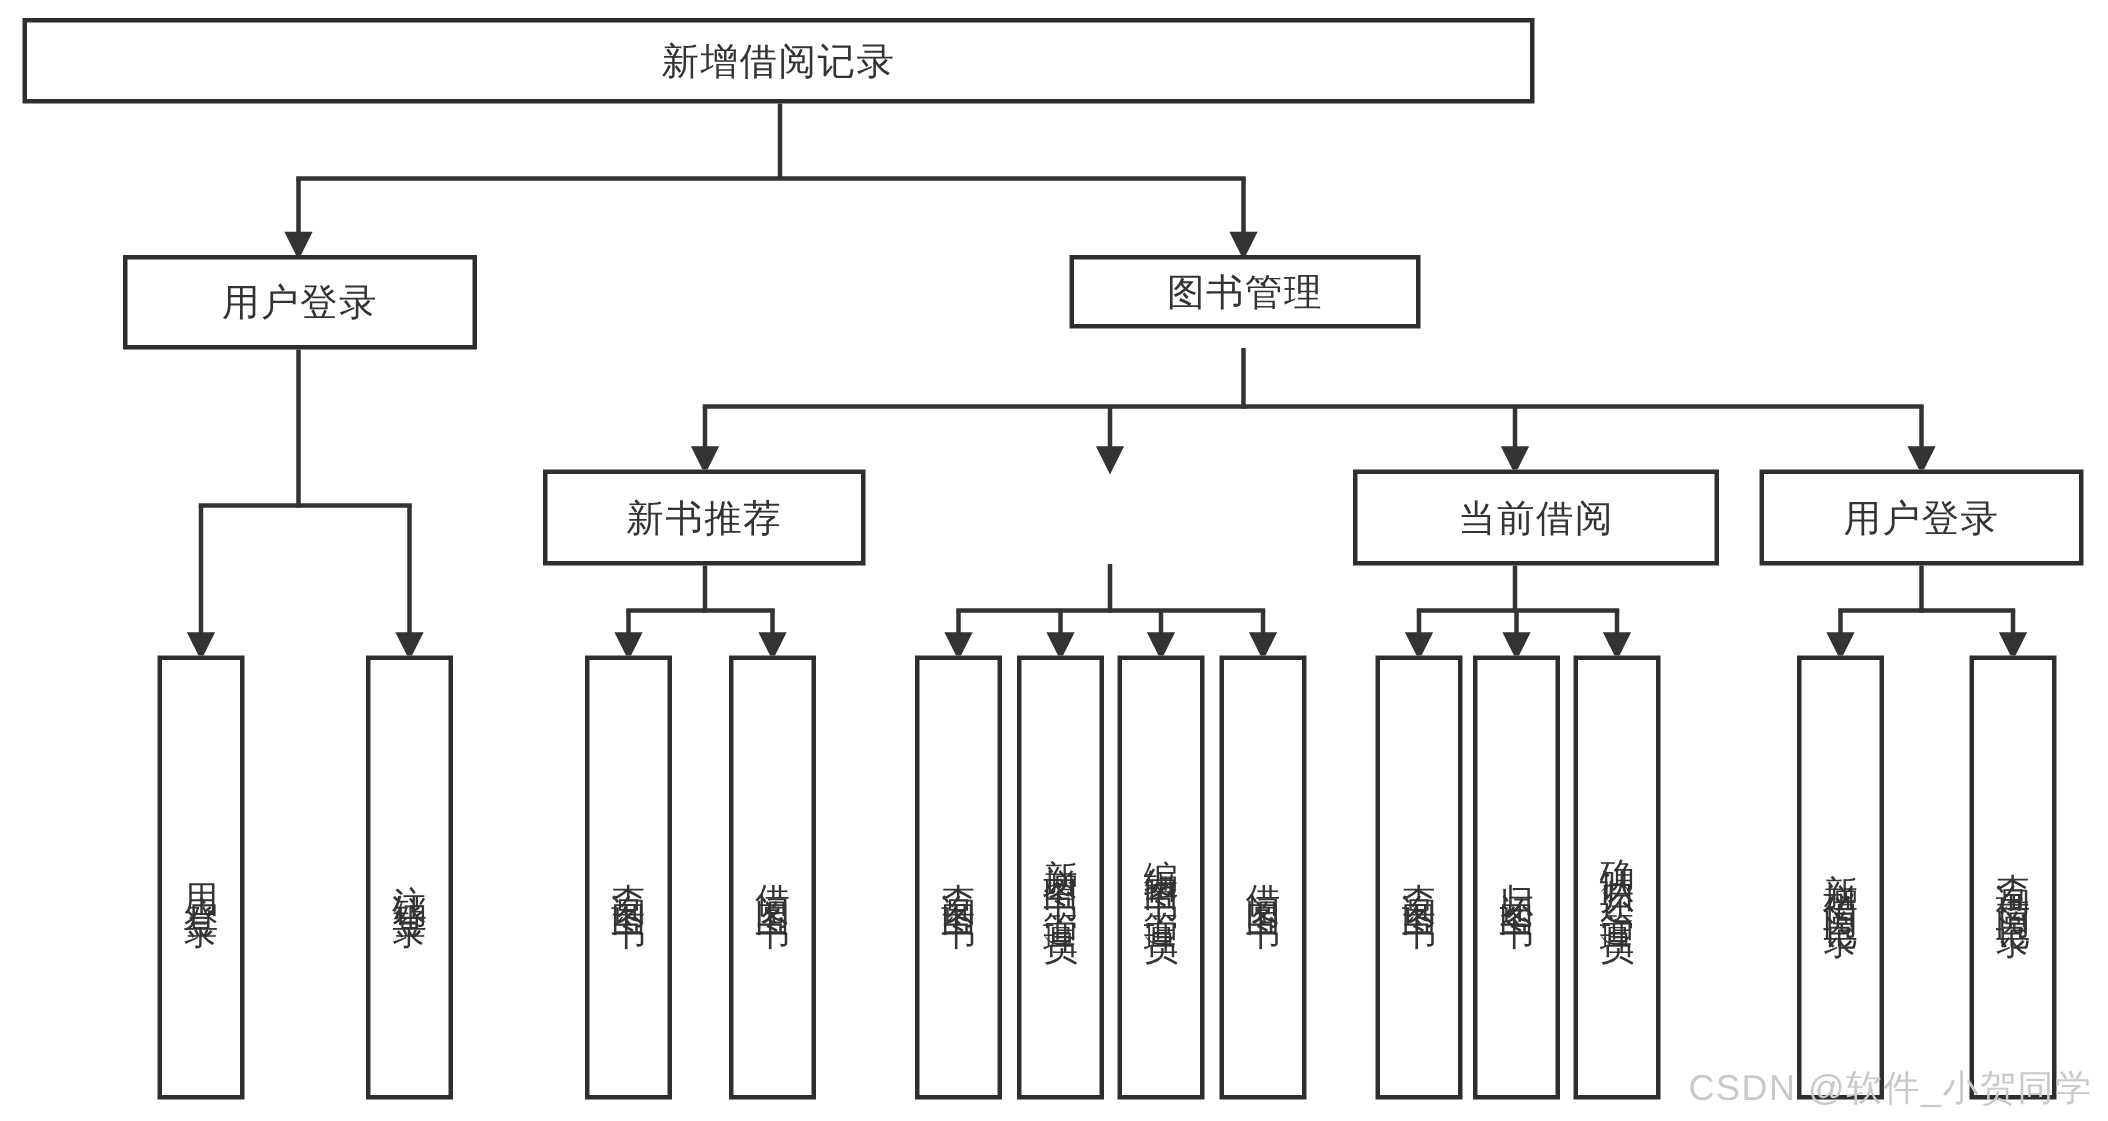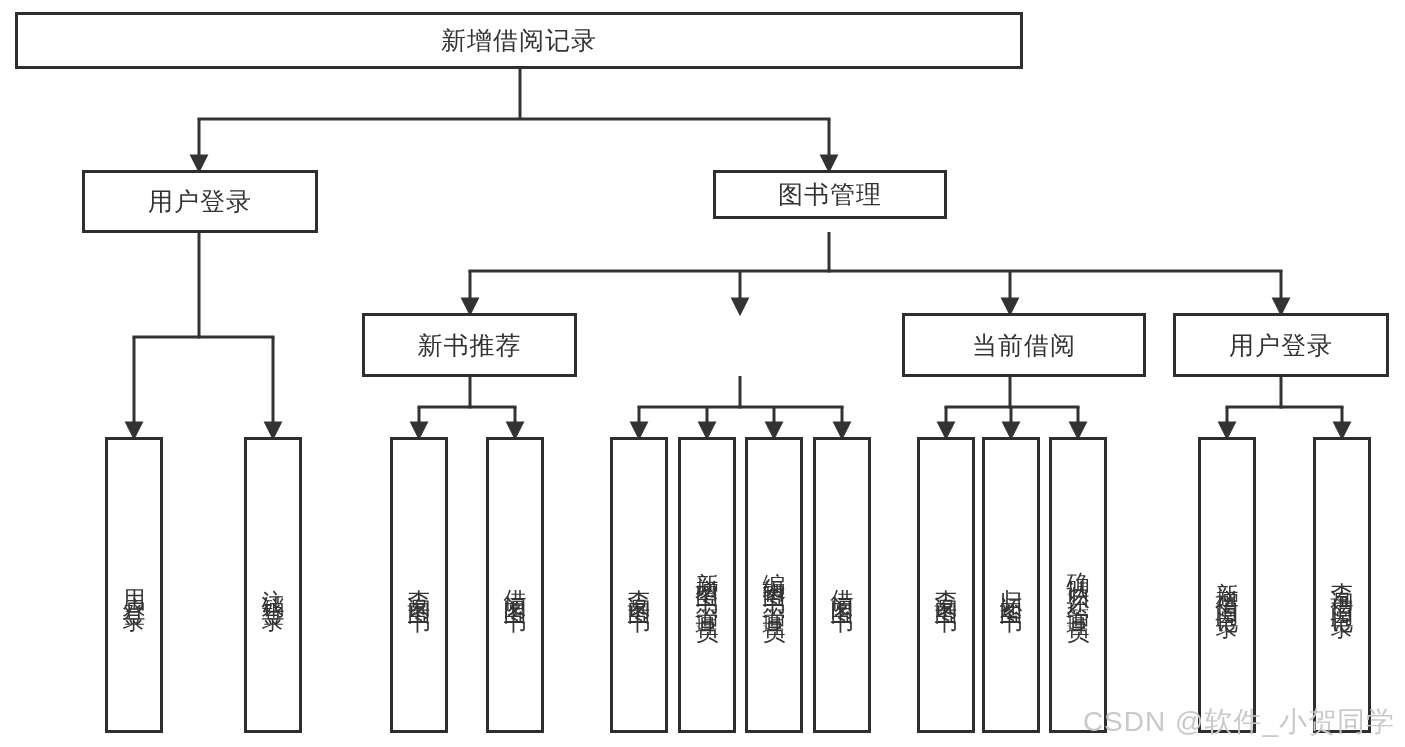--- a/index.html
+++ b/index.html
@@ -46,21 +46,21 @@
     writing-mode: vertical-rl;
     font-size: 23px;
     letter-spacing: 7px;
     line-height: 1;
     white-space: nowrap;
   }
   .watermark {
     position: absolute;
     right: 10px;
     bottom: 6px;
-    font-size: 28px;
+    font-size: 24px;
     color: #c9c9c9;
     letter-spacing: 1px;
   }
 </style>
 </head>
 <body>
 
 <div class="stage">
 
   <svg class="wires" viewBox="0 0 1405 747" stroke="#333333" stroke-width="3" fill="#333333">

